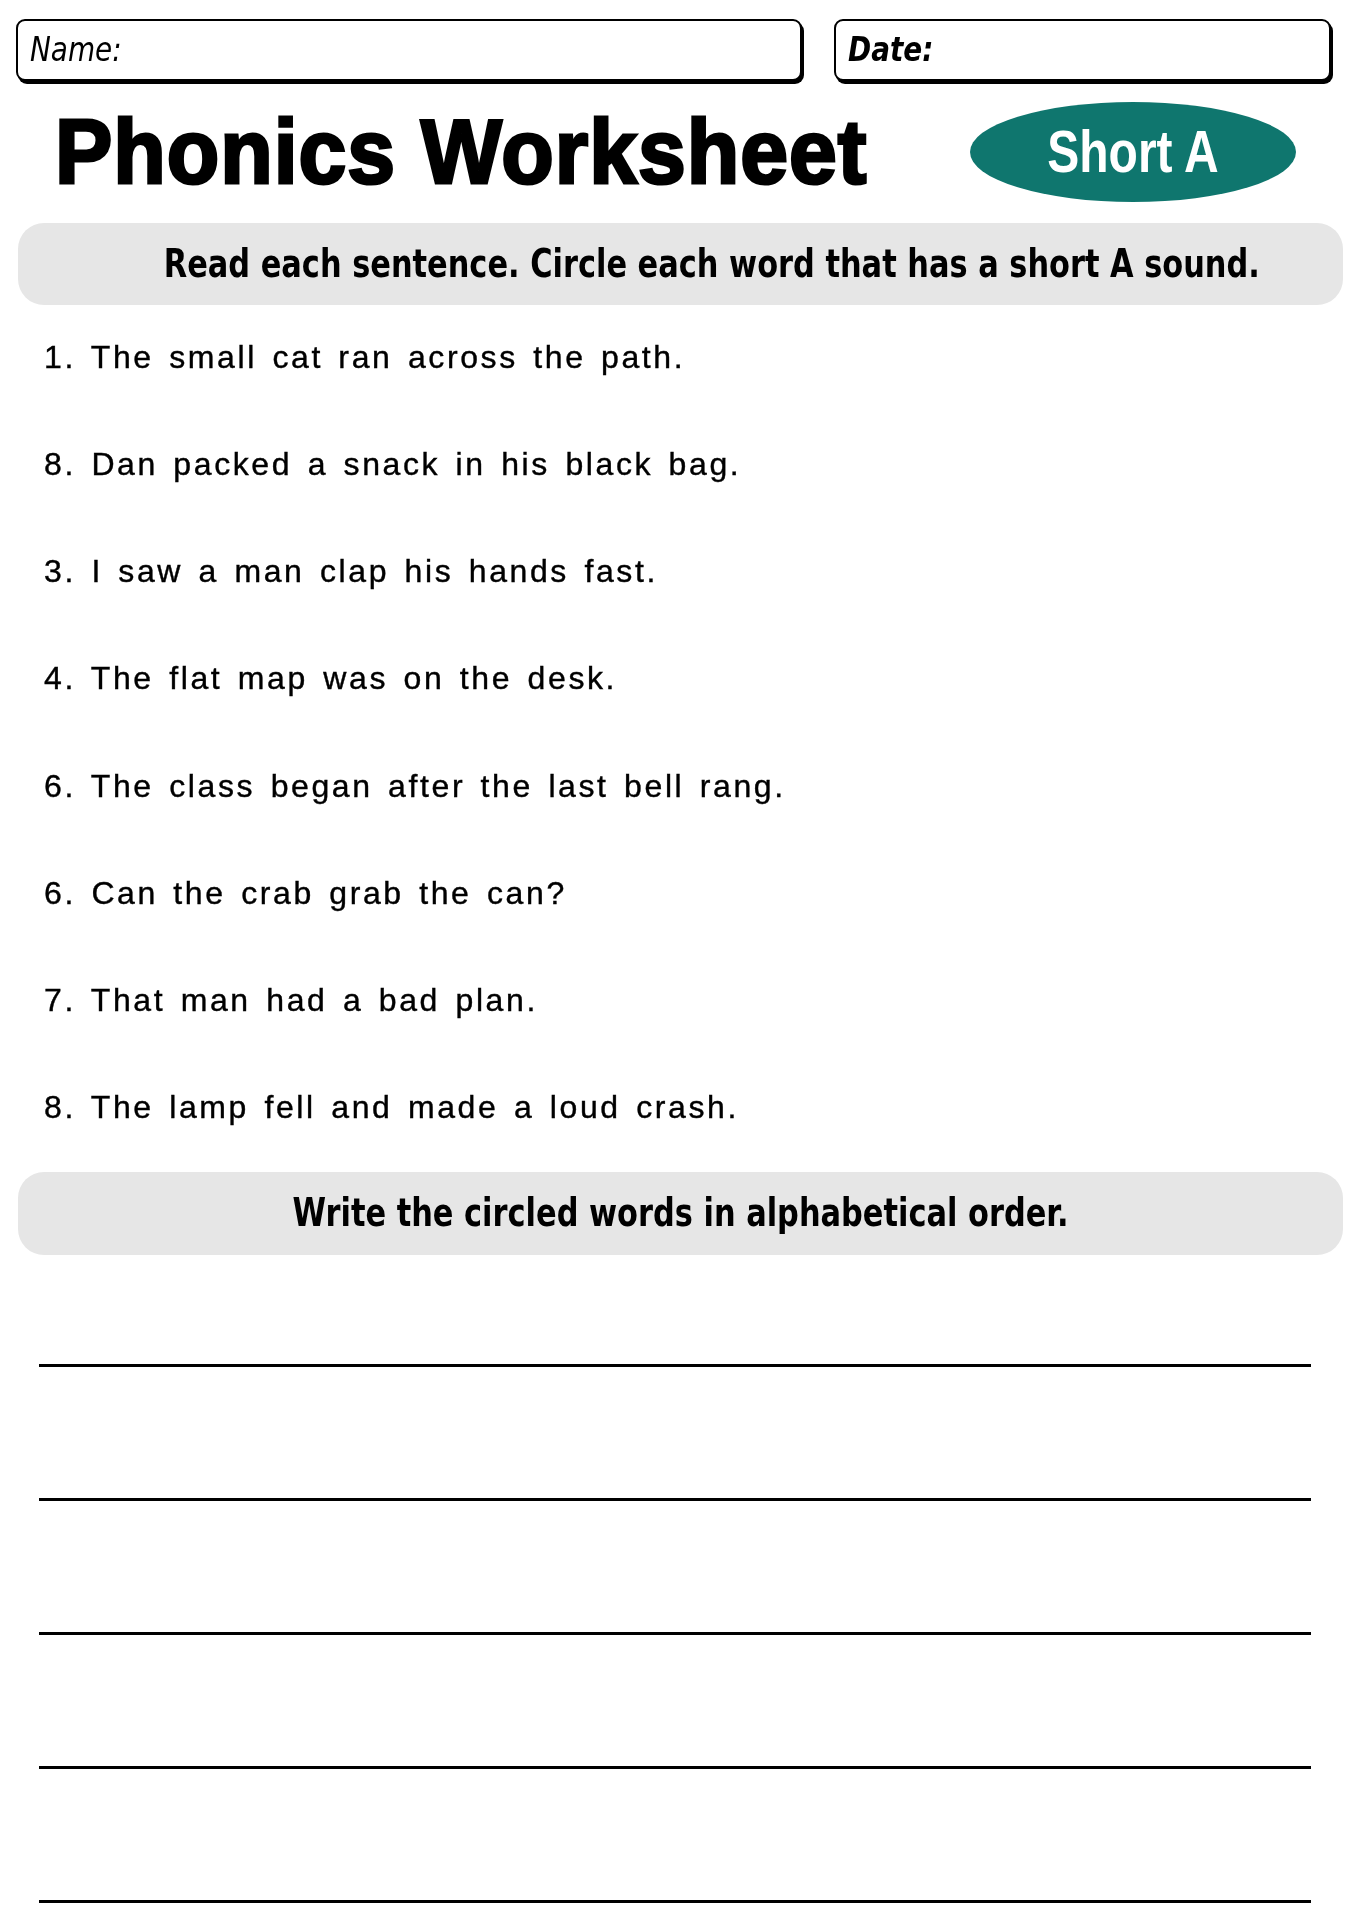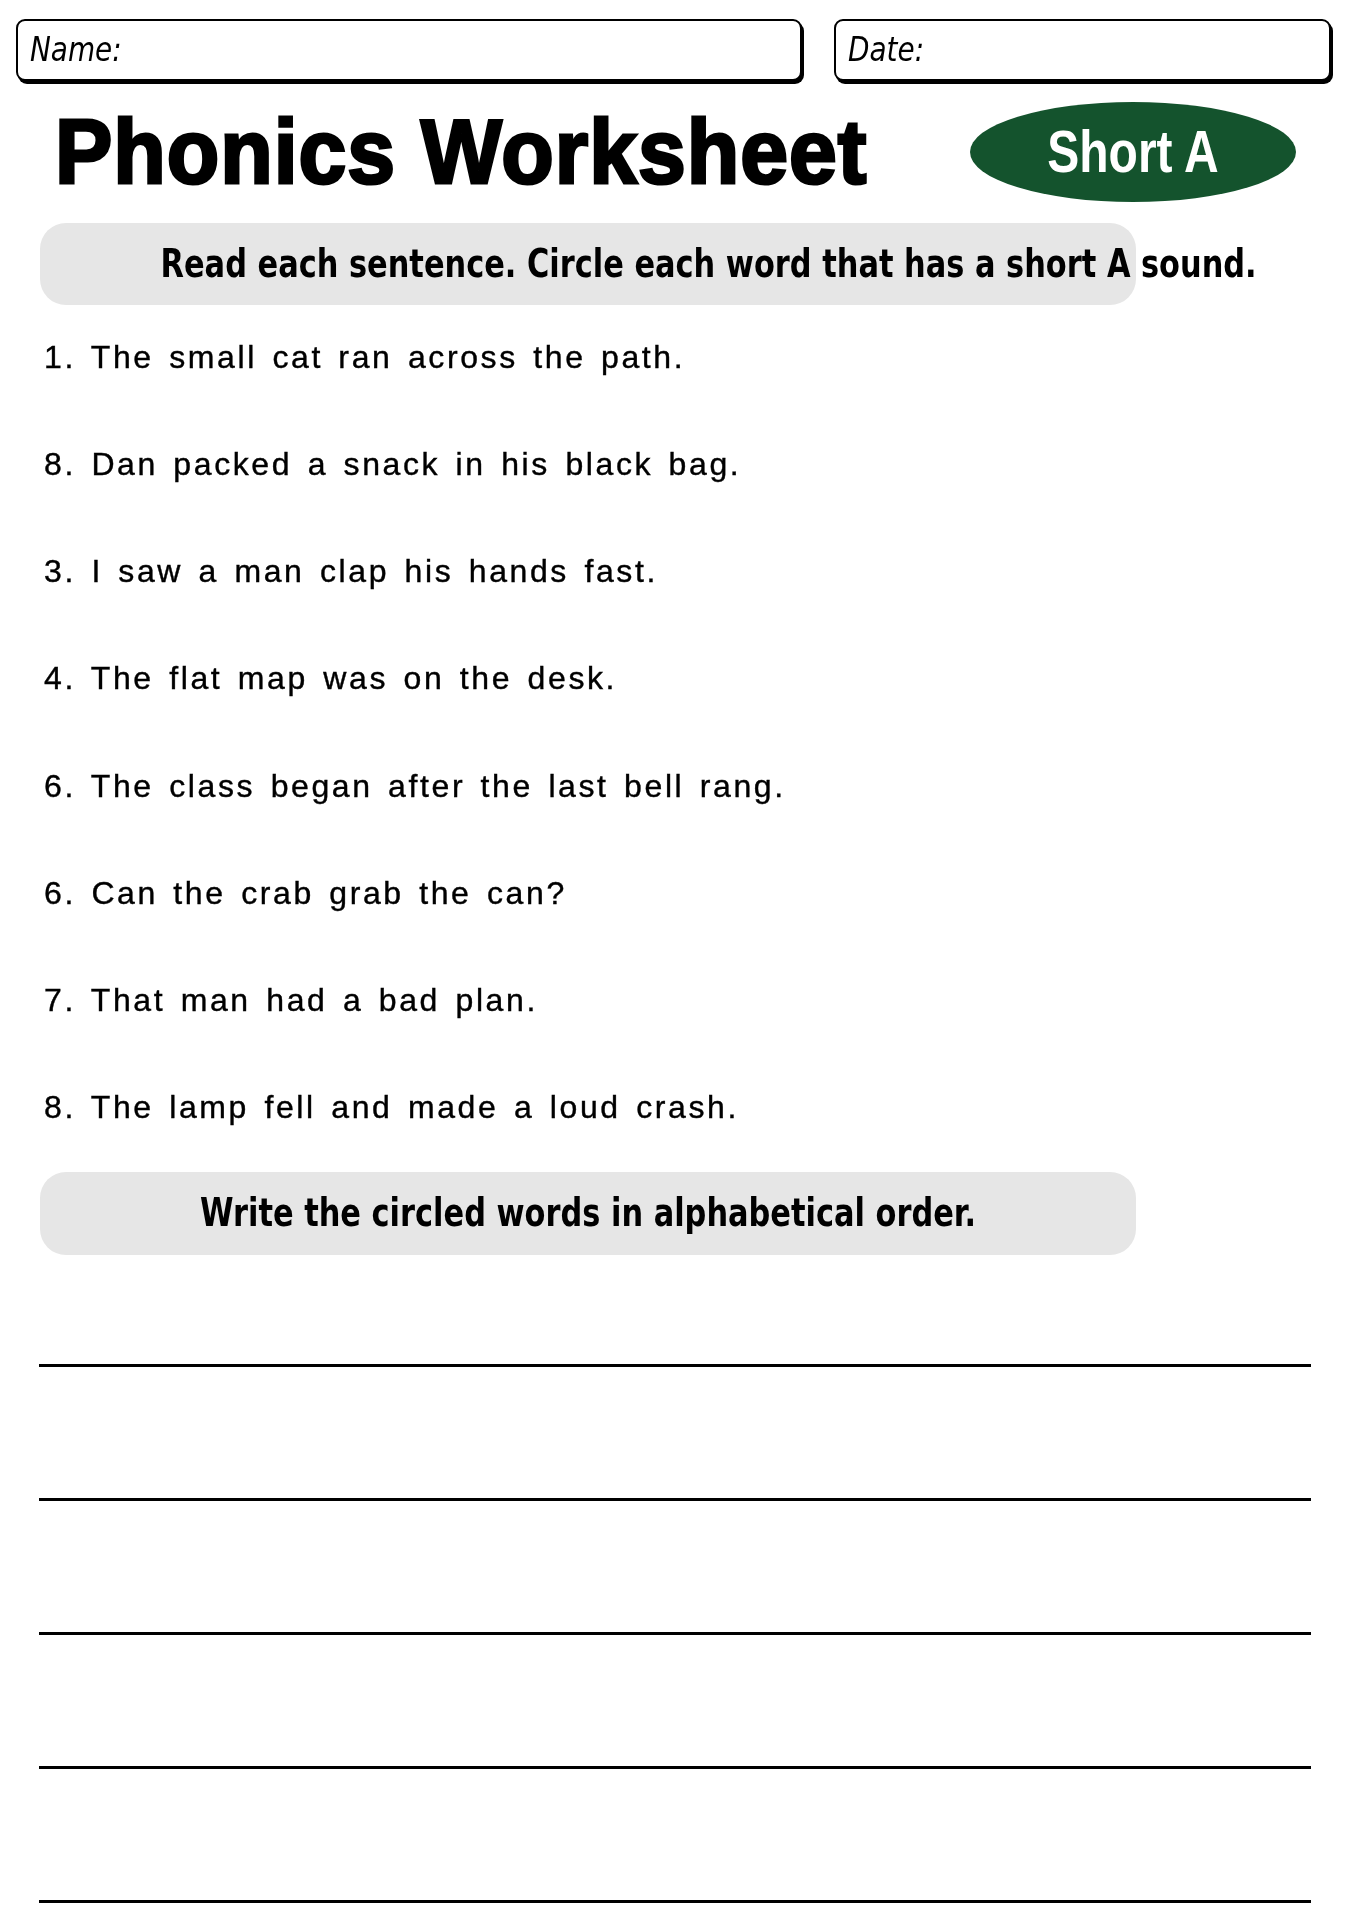--- a/index.html
+++ b/index.html
@@ -8,21 +8,21 @@
     .field-box {
       position: absolute;
       top: 19px; height: 62px;
       border: 2px solid #000;
       border-radius: 9px;
       box-shadow: 2px 3px 0 0 #000;
       background: #fff;
       box-sizing: border-box;
     }
     #name-box { left: 16px; width: 786px; }
-    #date-box { left: 834px; width: 497px; }
+    #date-box { left: 834px; width: 497px; font-weight: bold; }
     .field-label {
       position: absolute; left: 12px; top: 8px;
       font-family: "DejaVu Sans", sans-serif;
       font-style: italic;
       font-size: 34px;
       line-height: 40px;
       transform: scaleX(0.82);
       transform-origin: left center;
       letter-spacing: 0px;
       white-space: nowrap;
@@ -38,37 +38,37 @@
       letter-spacing: 1px;
       white-space: nowrap;
       transform: scaleX(0.955);
       transform-origin: left center;
     }
 
     #level-badge {
       position: absolute; left: 970px; top: 102px;
       width: 326px; height: 100px;
       border-radius: 50%;
-      background: #14532d;
+      background: #0f766e;
     }
     #level-badge-text {
       position: absolute; left: 0; right: 0; top: 17px;
       text-align: center;
       color: #fff;
       font-family: "Liberation Sans", sans-serif;
       font-weight: bold;
       font-size: 60px;
       line-height: 66px;
       white-space: nowrap;
       transform: scaleX(0.8);
       transform-origin: center center;
     }
 
     .instruction-box {
-      position: absolute; left: 40px; width: 1096px;
+      position: absolute; left: 18px; width: 1325px;
       background: #e6e6e6;
       border-radius: 26px;
     }
     #instruction-1 { top: 223px; height: 82px; }
     #instruction-2 { top: 1172px; height: 83px; }
     .instruction-text {
       position: absolute; left: 0; right: 0; top: 18px;
       text-align: center;
       font-family: "DejaVu Sans", sans-serif;
       font-weight: bold;

